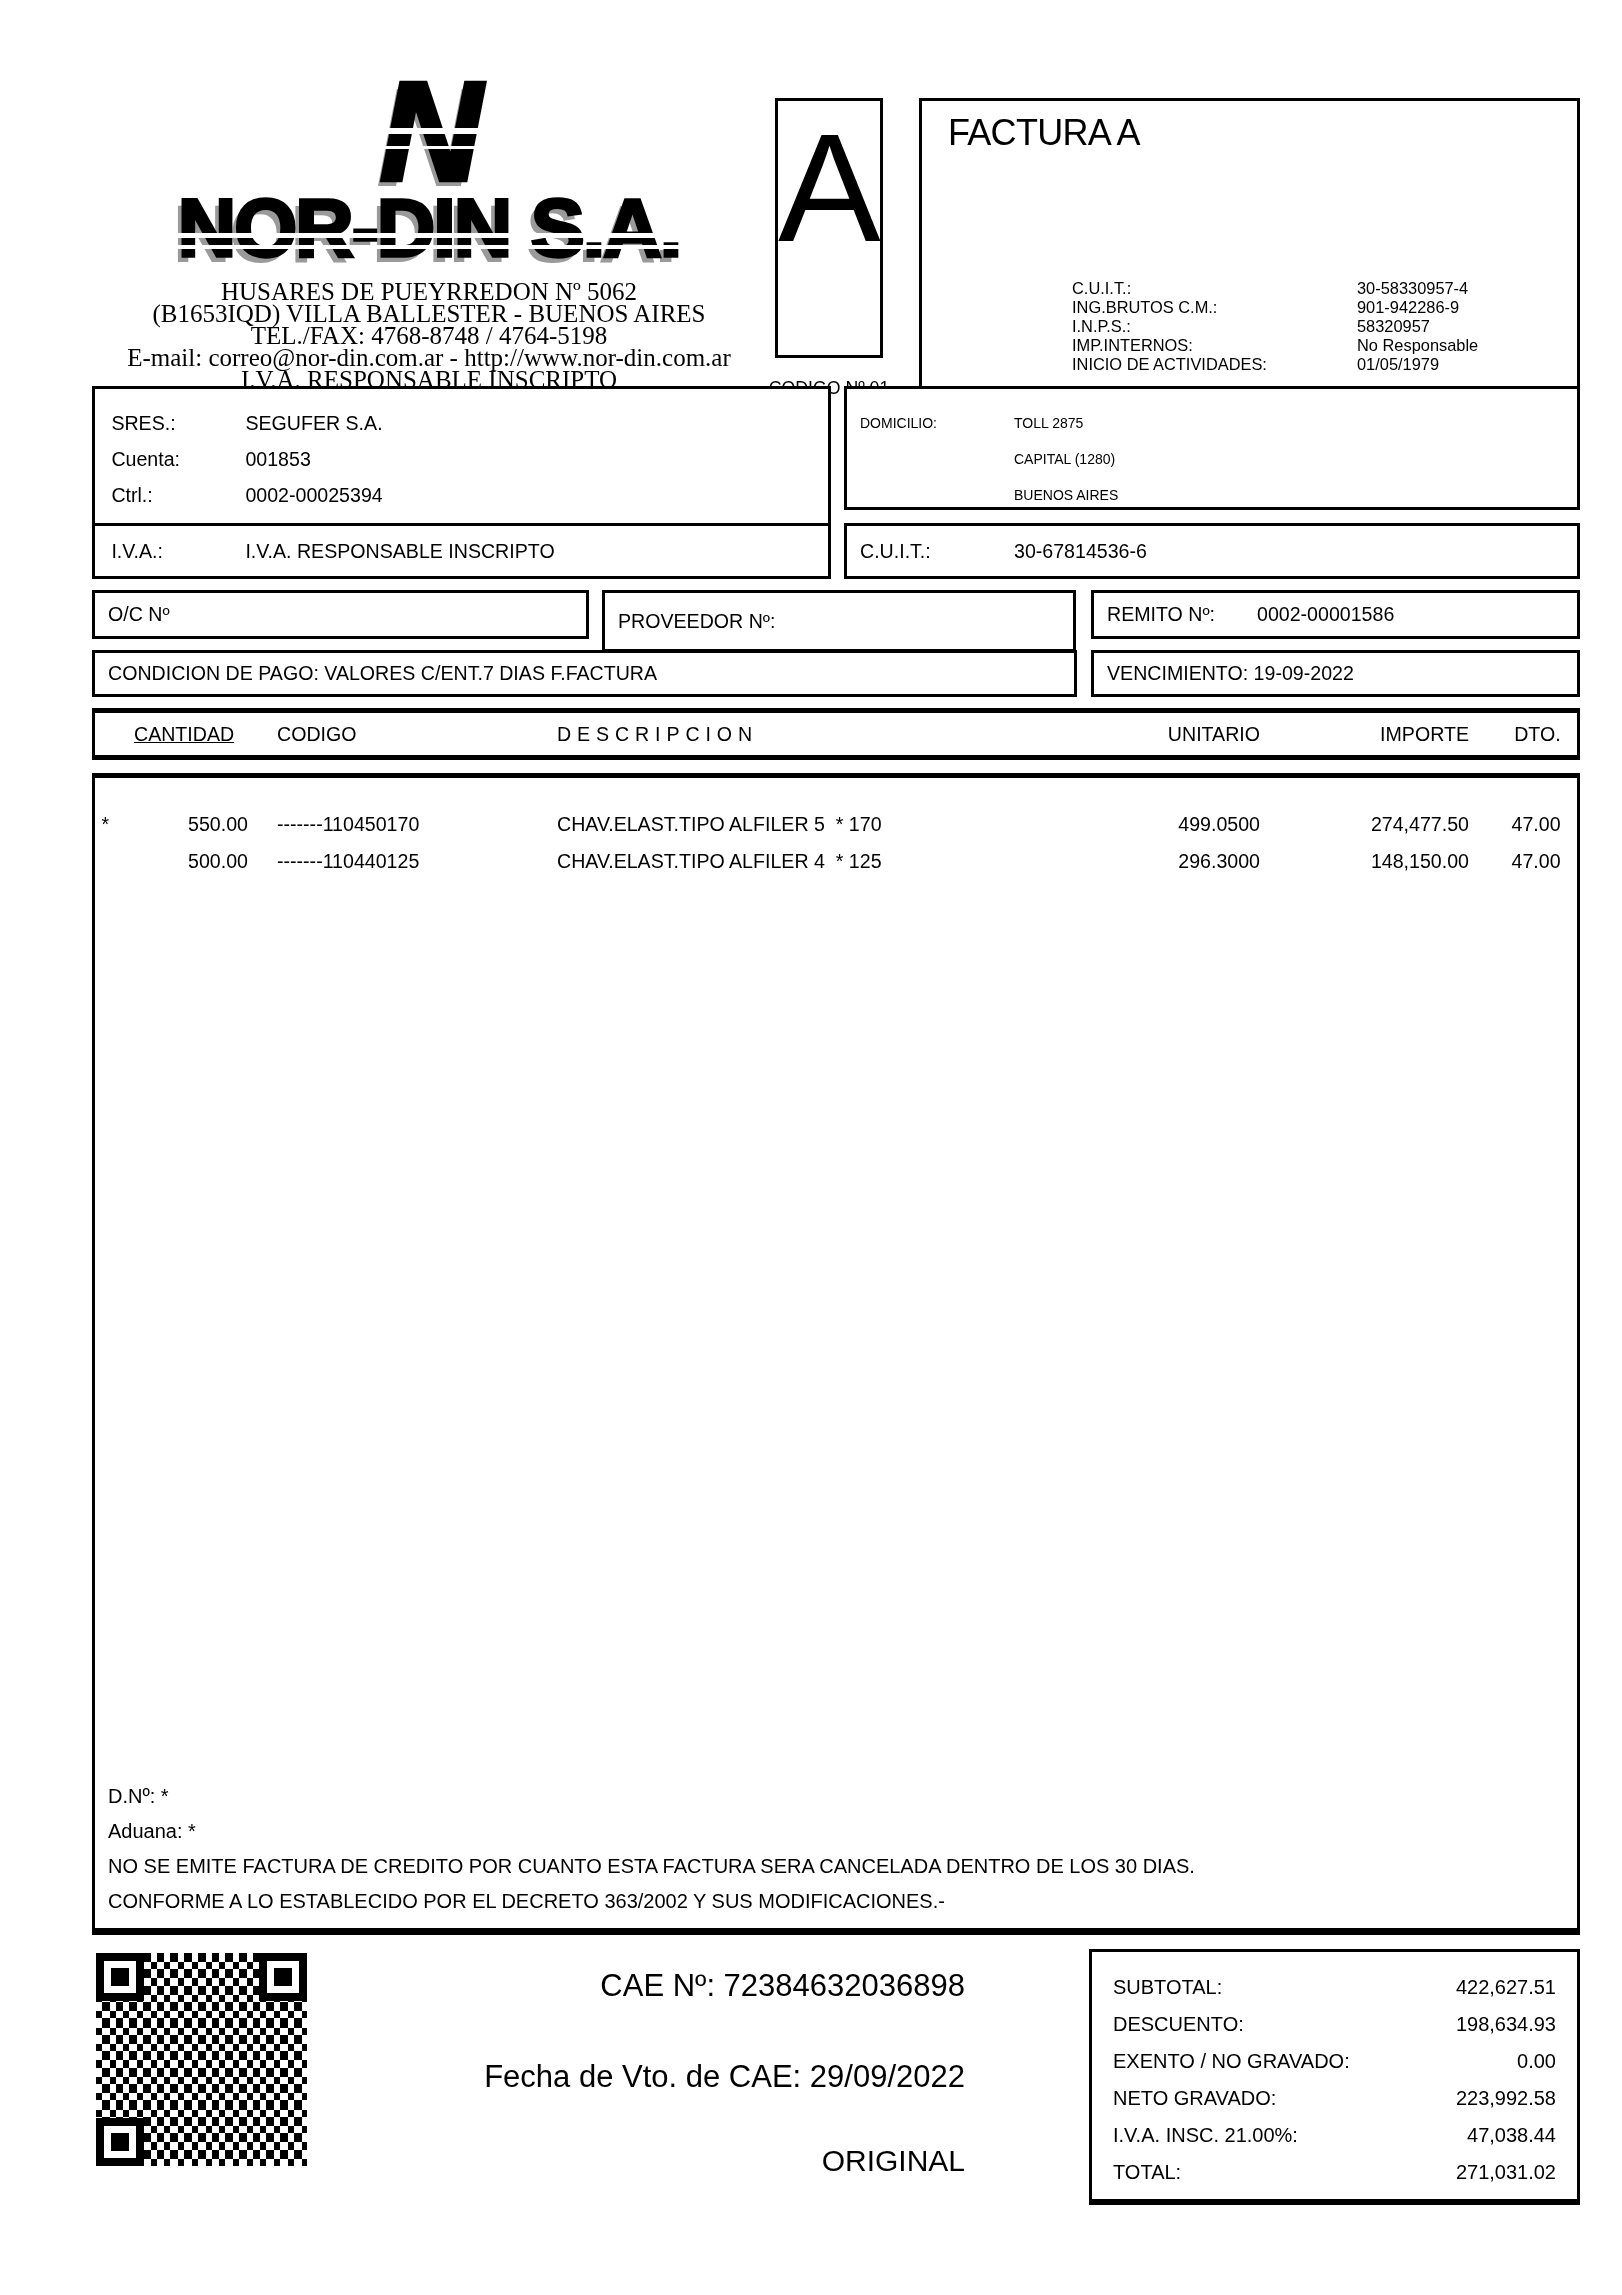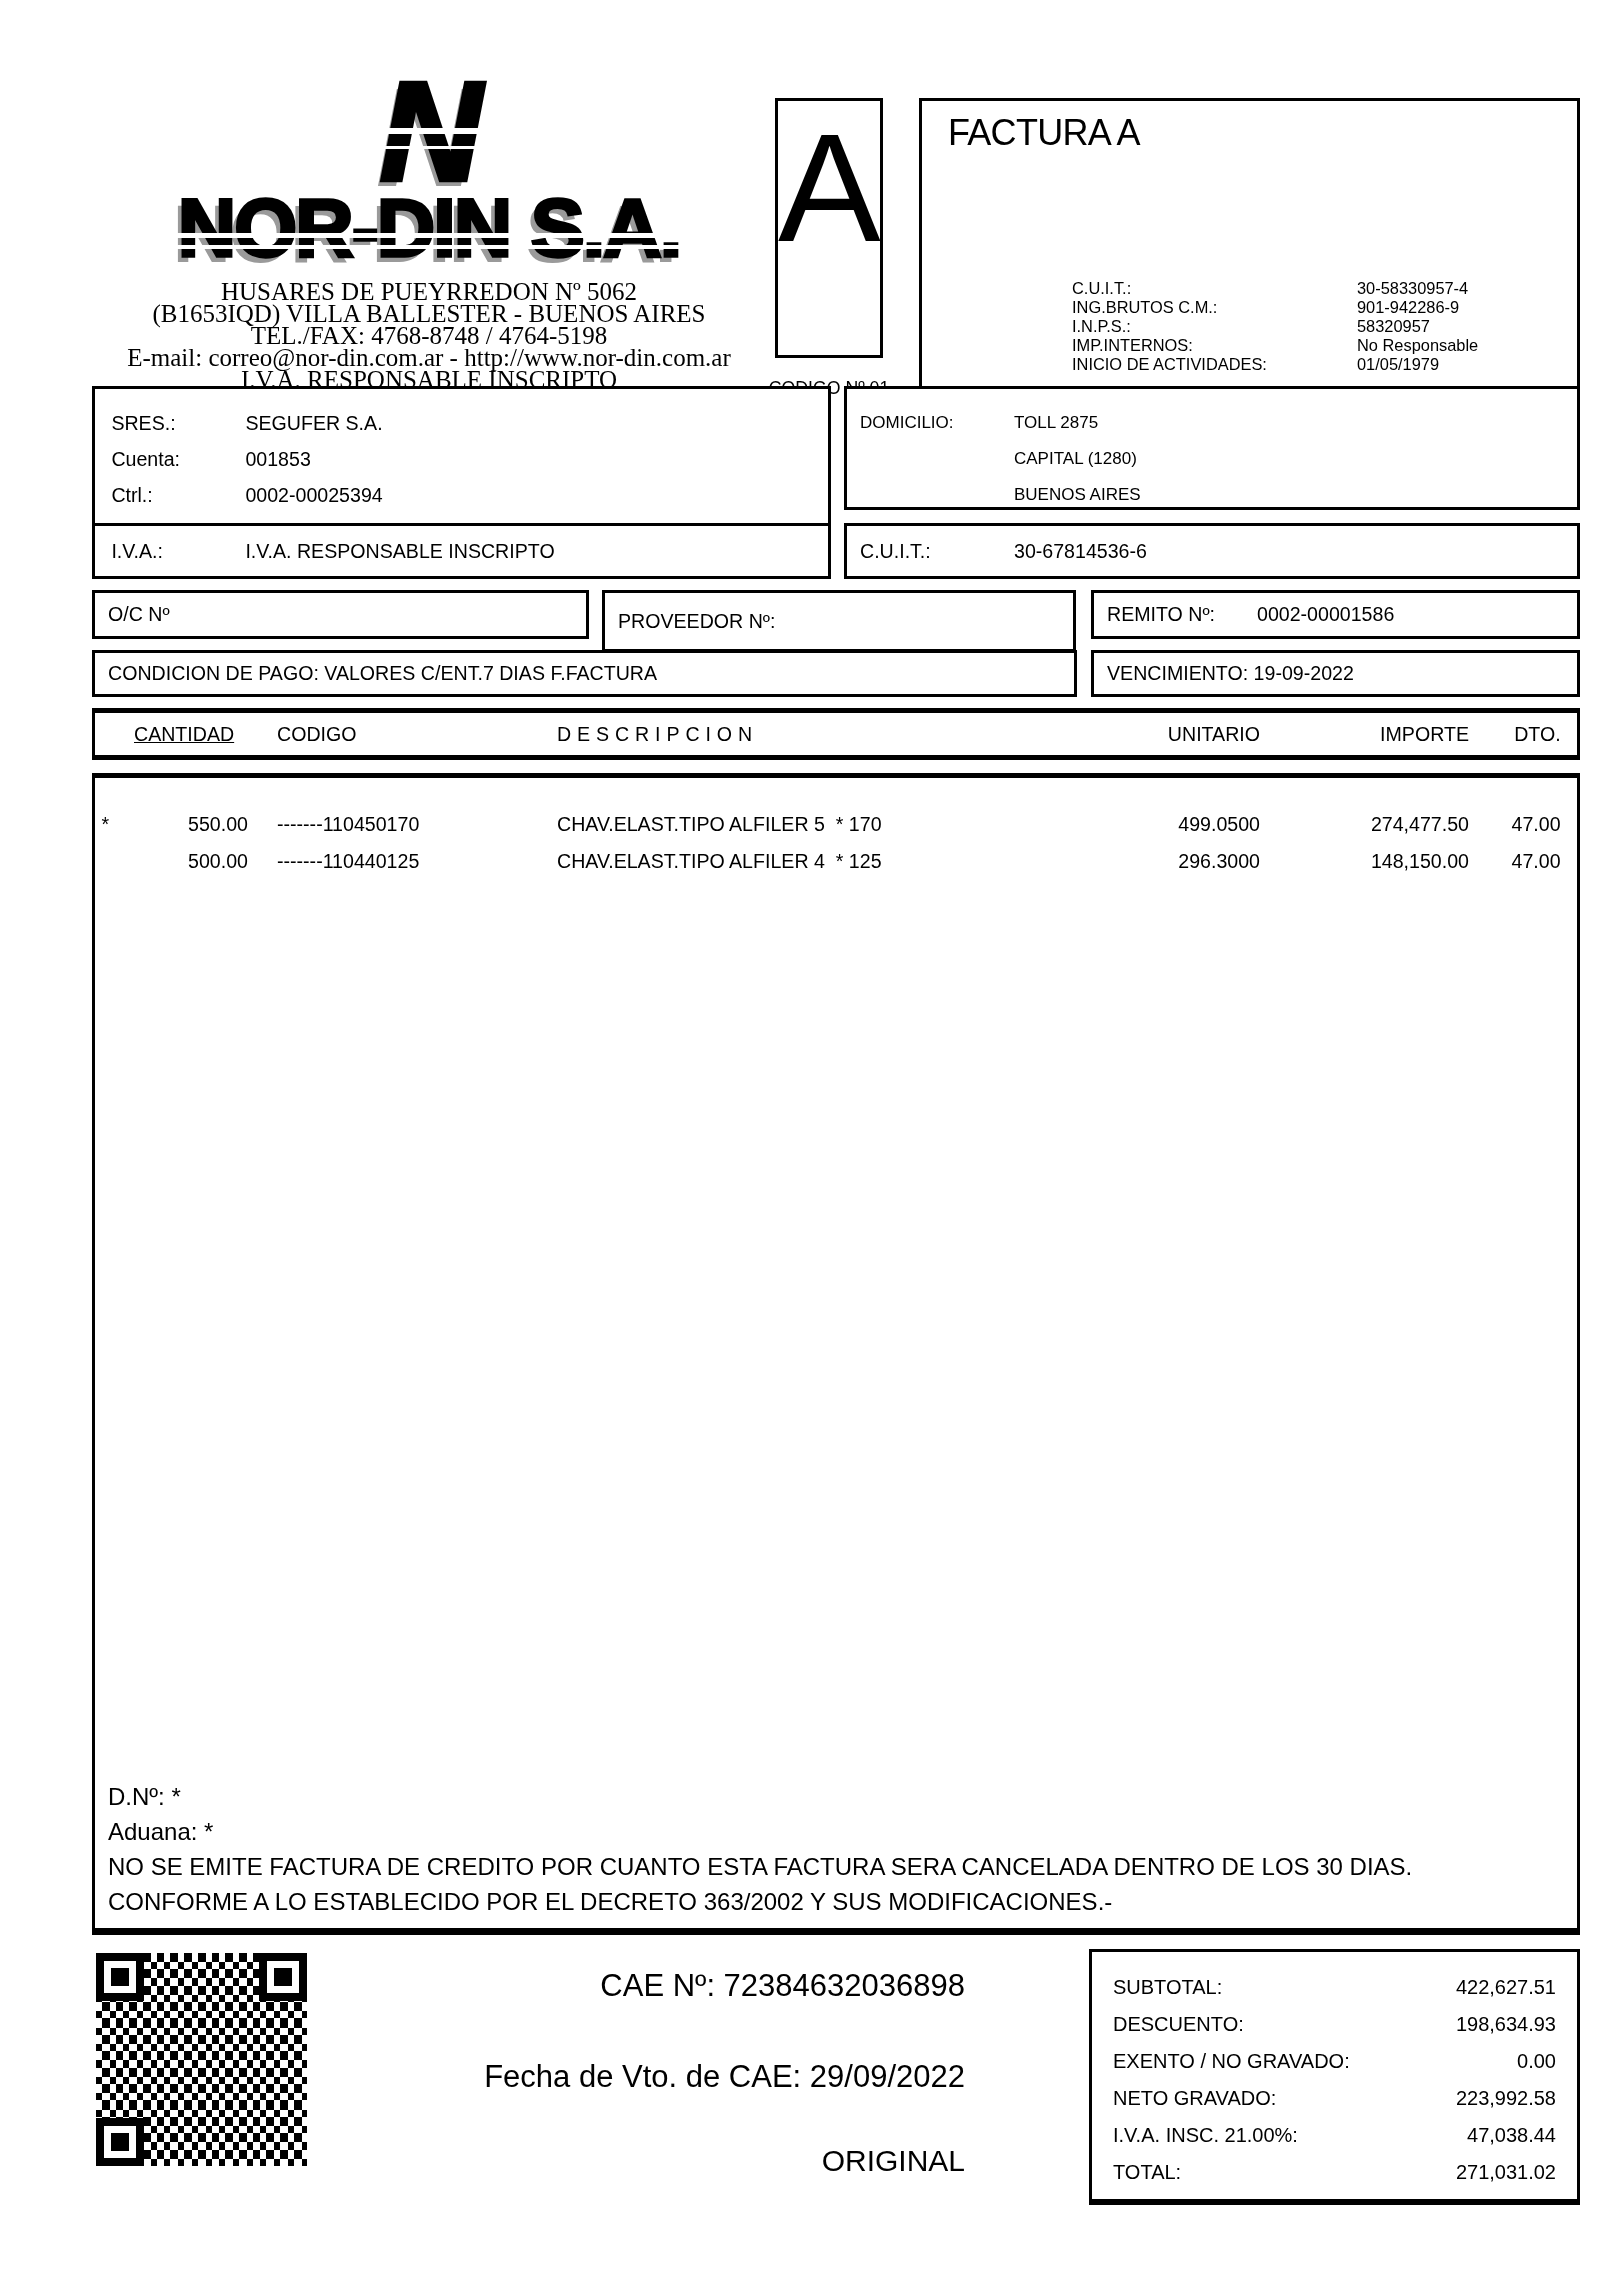--- a/index.html
+++ b/index.html
@@ -40,21 +40,21 @@
   #factura-fecha { margin-top:14.4px; }
   #info-rows { position:absolute; left:150px; top:178px; width:484px; font-size:16.4px; line-height:19px; }
   .info-row { display:flex; }
   .info-row .lbl { width:285px; }
   .info-row .val { flex:1; }
 
   
   #sres-box { left:92px; top:386px; width:739px; height:161px; padding:15.7px 0 0 16.4px; font-size:19.6px; line-height:36px; }
   .lv-row { display:flex; }
   .lv-row .lbl { width:134px; }
-  #domicilio-box { left:844px; top:386px; width:736px; height:124px; padding:15.7px 0 0 13px; font-size:17px; line-height:36px; }
+  #domicilio-box { left:844px; top:386px; width:736px; height:124px; padding:15.7px 0 0 13px; font-size:14px; line-height:36px; }
   #domicilio-box .lbl { width:154px; }
   #iva-box { left:92px; top:523px; width:739px; height:56px; padding:0 0 0 16.4px; font-size:19.6px; display:flex; align-items:center; }
   #iva-box .lbl { width:134px; }
   #cuit-box { left:844px; top:523px; width:736px; height:56px; padding:0 0 0 13px; font-size:19.6px; display:flex; align-items:center; }
   #cuit-box .lbl { width:154px; }
 
   
   #oc-box        { left:92px;  top:590px; width:497px; height:49px; padding-left:13px; font-size:19.6px; display:flex; align-items:center; }
   #proveedor-box { left:602px;  top:590px; width:474px; height:62px; padding-left:13px; font-size:19.6px; display:flex; align-items:center; }
   #remito-box    { left:1091px; top:590px; width:489px; height:49px; padding-left:13px; font-size:19.6px; display:flex; align-items:center; }
@@ -70,21 +70,21 @@
   .c-cant { text-align:right; }
   .c-cod  { padding-left:29px; }
   .c-desc { padding-left:2px; white-space:pre; }
   .c-unit, .c-imp { text-align:right; }
   .c-dto  { text-align:right; padding-right:16.4px; }
   #table-header-box .c-cant { text-align:left;text-decoration:underline; }
   #table-header-box .c-desc { letter-spacing:5.9px; }
 
   #items-box { left:92px; top:773px; width:1488px; height:1162px; border-width:5.2px 3.9px 7.9px 3.9px; }
   #item-rows { padding-top:27.5px; font-size:19.6px; line-height:37px; }
-  #notes { position:absolute; left:13px; bottom:9.2px; font-size:24px; line-height:35px; }
+  #notes { position:absolute; left:13px; bottom:9.2px; font-size:20px; line-height:35px; }
 
   
   #qr-code { position:absolute; left:92px; top:1949px; width:219px; height:221px; background:#fff; }
   #qr-pattern {
     position:absolute; inset:3.9px;
     background-image:
       repeating-linear-gradient(90deg, #000 0 5.9px, #fff 5.9px 13.7px),
       repeating-linear-gradient(0deg,  #000 0 7.2px, #fff 7.2px 16.4px);
     background-blend-mode:difference;
   }

